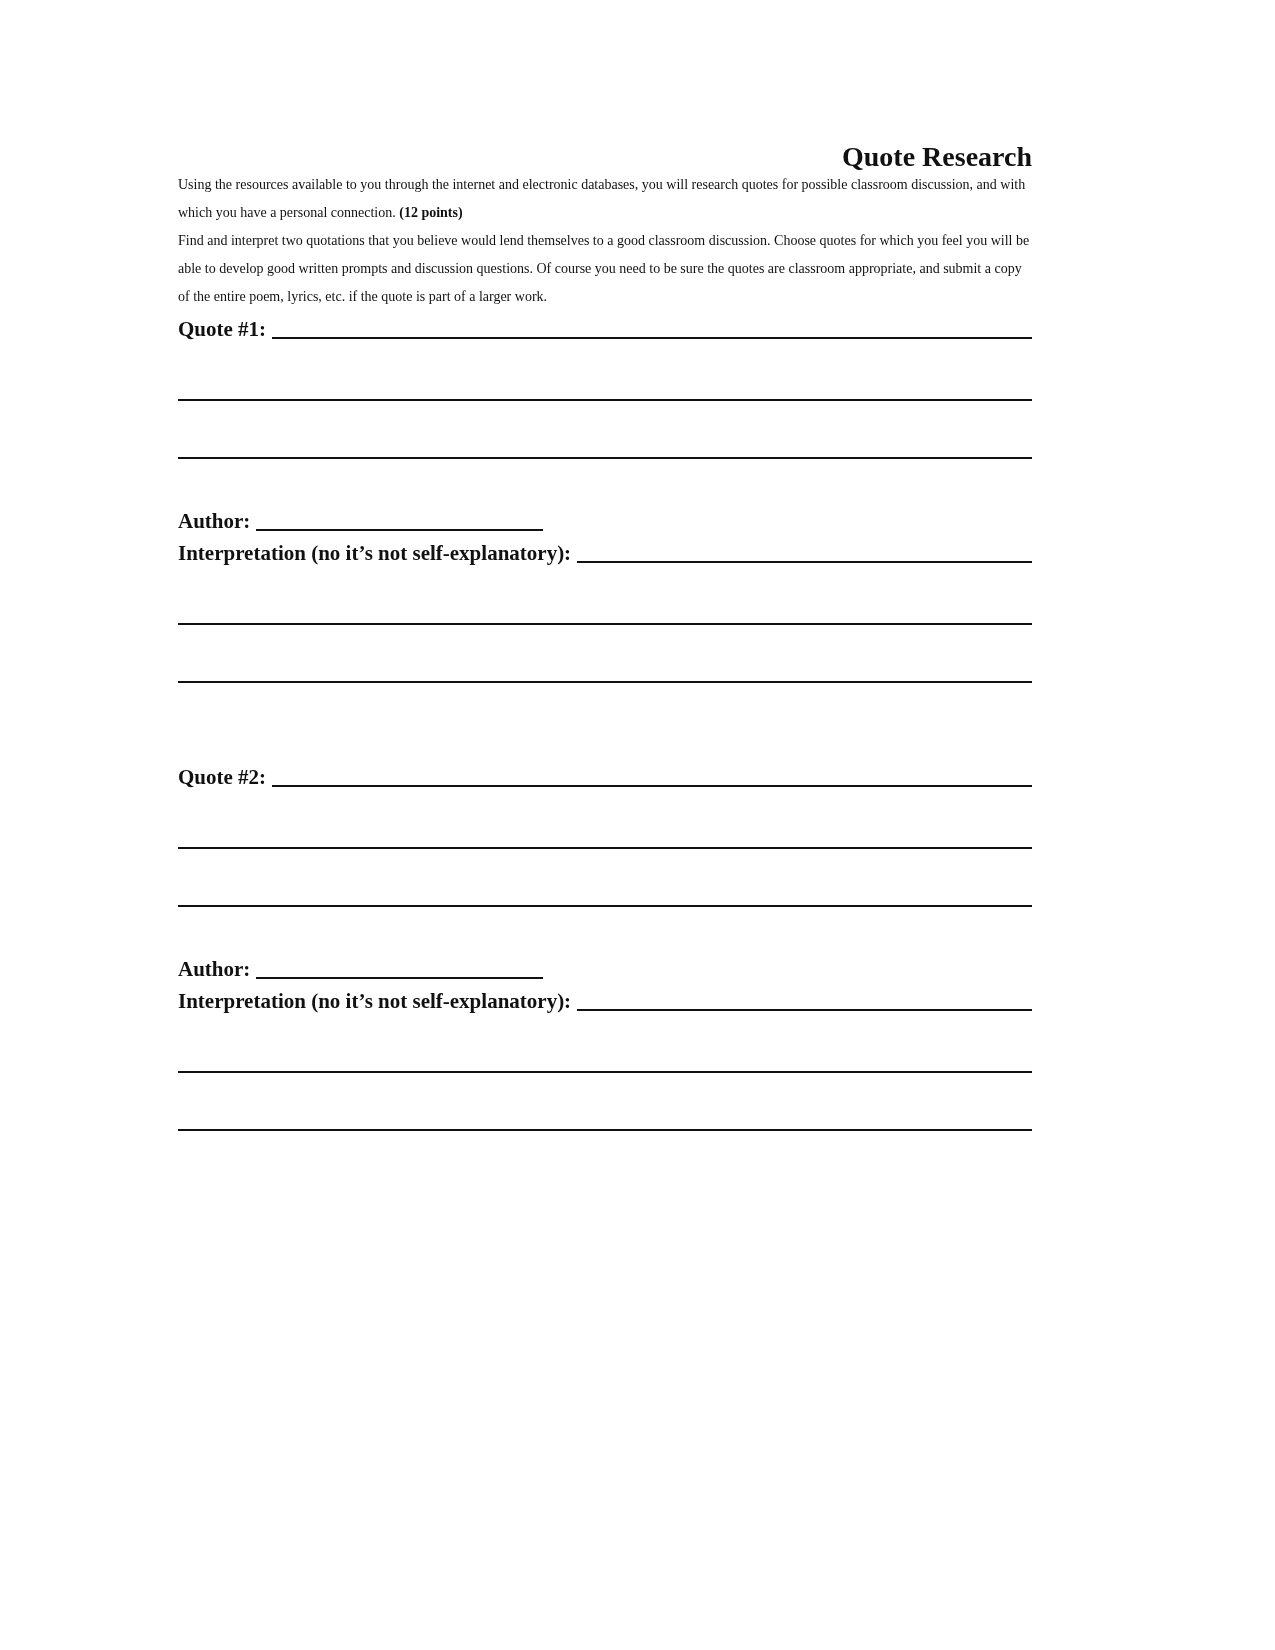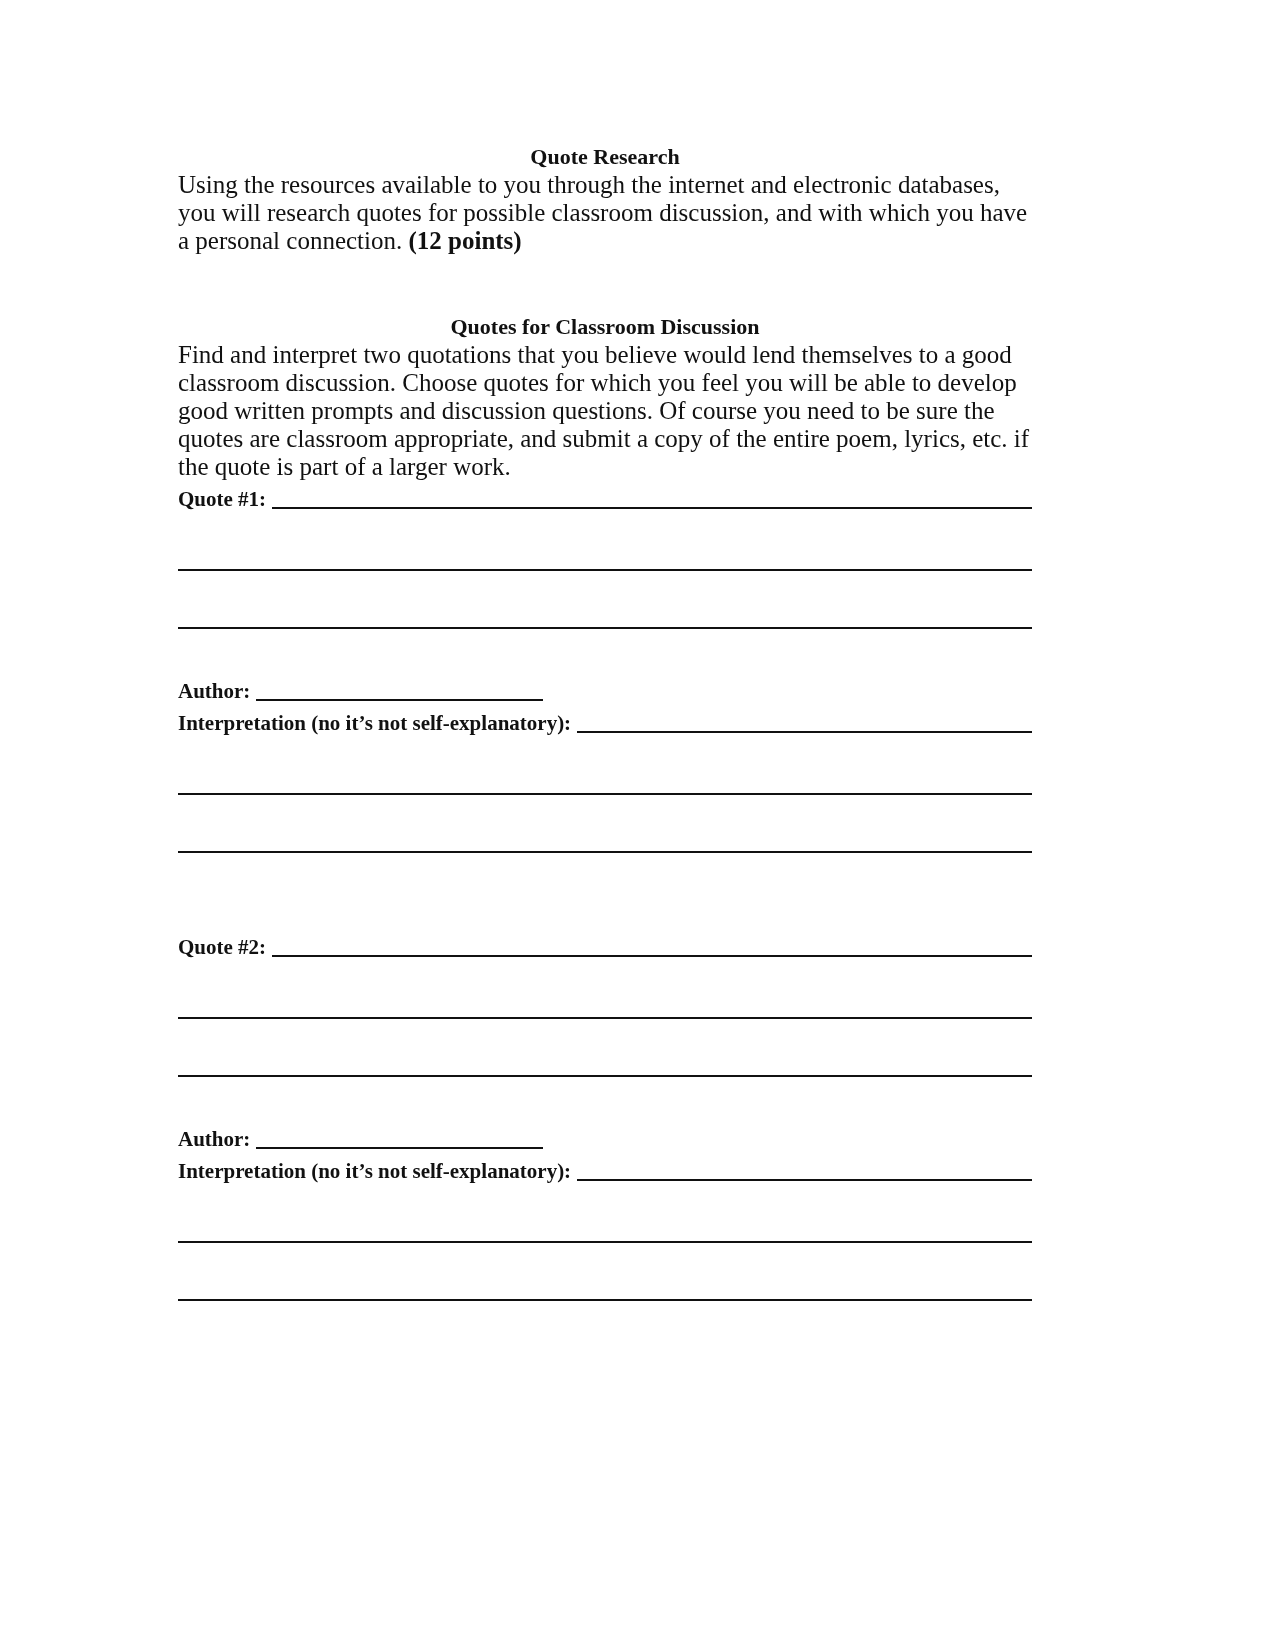--- a/index.html
+++ b/index.html
@@ -11,27 +11,27 @@
     color: #111111;
     position: relative;
   }
   .sheet {
     position: absolute;
     left: 178px;
     top: 143px;
     width: 854px;
   }
   .doc-title {
-    text-align: center;
+    text-align: right;
     font-weight: bold;
-    font-size: 22px;
+    font-size: 28px;
     line-height: 28px;
   }
   .para {
-    font-size: 25px;
+    font-size: 14px;
     line-height: 28px;
     text-align: left;
   }
   .bold { font-weight: bold; }
   .section-title {
     margin-top: 58px;
     text-align: center;
     font-weight: bold;
     font-size: 22px;
     line-height: 28px;
@@ -68,21 +68,20 @@
 </style>
 </head>
 <body>
 
 <div class="sheet">
 
   <div class="doc-title">Quote Research</div>
 
   <p class="para"><span>Using the resources available to you through the internet and electronic databases, you will research quotes for possible classroom discussion, and with which you have a personal connection. </span><span class="bold">(12 points)</span></p>
 
-  <div class="section-title">Quotes for Classroom Discussion</div>
 
   <p class="para">Find and interpret two quotations that you believe would lend themselves to a good classroom discussion.  Choose quotes for which you feel you will be able to develop good written prompts and discussion questions.  Of course you need to be sure the quotes are classroom appropriate, and submit a copy of the entire poem, lyrics, etc. if the quote is part of a larger work.</p>
 
   <div class="frow mt-std">
     <span class="label">Quote #1:</span>
     <span class="fill"></span>
   </div>
 
   <div class="hr-line mt-line"></div>
   <div class="hr-line mt-line"></div>

